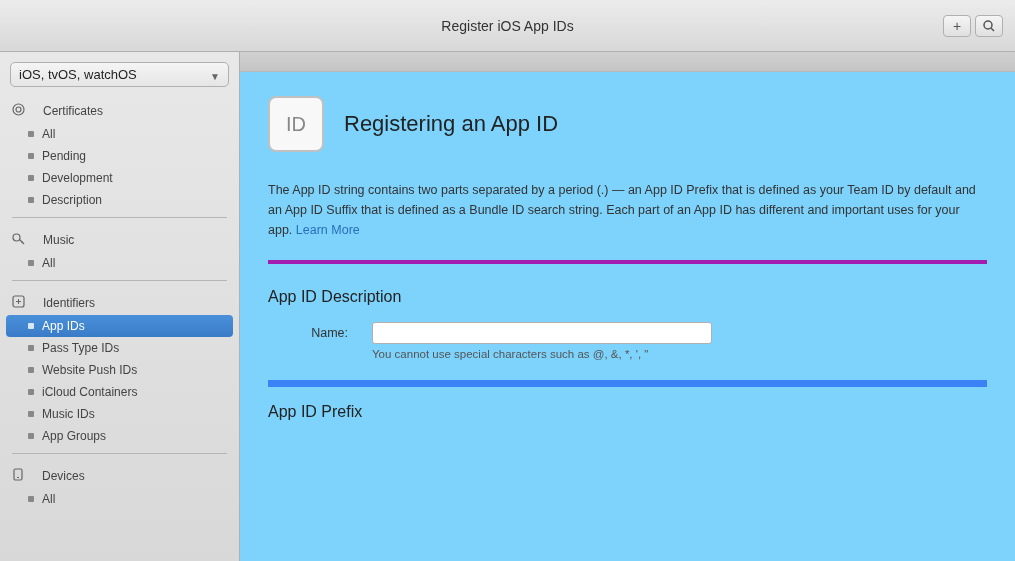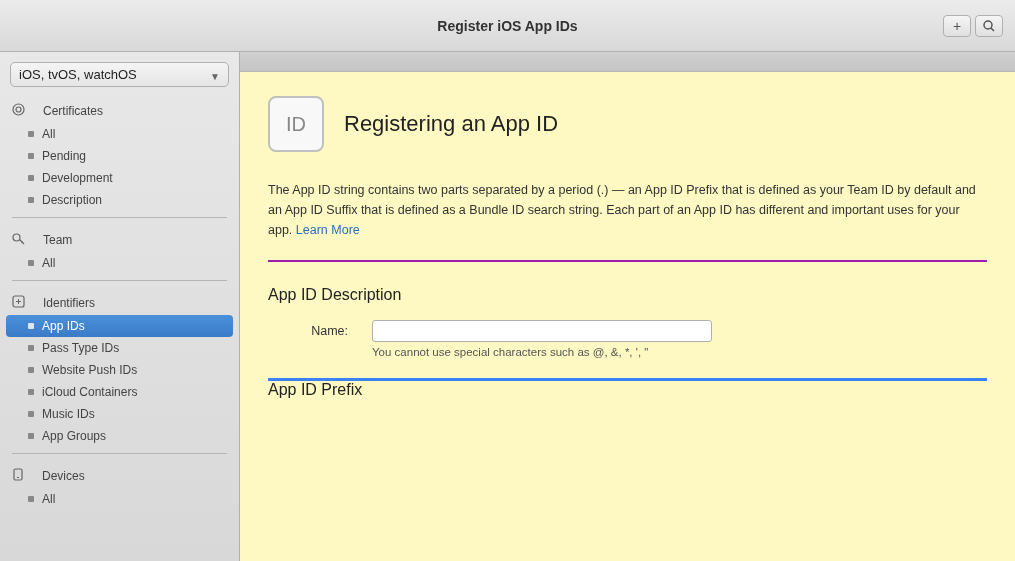--- a/index.html
+++ b/index.html
@@ -21,21 +21,21 @@
       background: linear-gradient(to bottom, #ececec, #d8d8d8);
       border-bottom: 1px solid #b0b0b0;
       display: flex;
       align-items: center;
       justify-content: center;
       position: relative;
       flex-shrink: 0;
     }
     .title-bar-title {
       font-size: 14px;
-      font-weight: 700;
+      font-weight: 400;
       color: #333;
     }
     .title-bar-actions {
       position: absolute;
       right: 12px;
       display: flex;
       gap: 4px;
     }
     .title-bar-btn {
       width: 28px;
@@ -140,21 +140,21 @@
     }
     .sidebar-divider {
       height: 1px;
       background: #b5b5b5;
       margin: 6px 12px;
     }
 
     
     .content-area {
       flex: 1;
-      background: #fef9c3;
+      background: #7dd3fc;
       overflow-y: auto;
       display: flex;
       flex-direction: column;
     }
 
     
     .content-progress-bar {
       height: 20px;
       background: linear-gradient(to bottom, #d0d0d0, #c5c5c5);
       border-bottom: 1px solid #b8b8b8;
@@ -194,21 +194,21 @@
       color: #222;
     }
 
     
     .description-text {
       font-size: 12.5px;
       color: #333;
       line-height: 1.6;
       margin-bottom: 24px;
       padding-bottom: 20px;
-      border-bottom: 2px solid #a21caf;
+      border-bottom: 4px solid #a21caf;
     }
     .description-text a {
       color: #2a6ebb;
       text-decoration: none;
     }
 
     
     .section-heading {
       font-size: 16px;
       font-weight: 400;
@@ -247,21 +247,22 @@
       outline: none;
     }
     .form-hint {
       font-size: 11.5px;
       color: #555;
     }
 
     
     .prefix-section {
       margin-top: 20px;
-      border-top: 3px solid #3b82f6;
+      padding-top: 16px;
+      border-top: 7px solid #3b82f6;
     }
   </style>
 </head>
 <body>
 
 <div class="title-bar">
   <span class="title-bar-title">Register iOS App IDs</span>
   <div class="title-bar-actions">
     <div class="title-bar-btn">+</div>
     <div class="title-bar-btn">
@@ -314,21 +315,21 @@
     <div class="sidebar-divider"></div>
 
     <div class="sidebar-section-header">
       <span class="sidebar-section-icon">
         <svg width="13" height="13" viewBox="0 0 13 13">
           <circle cx="4.5" cy="5.5" r="3.5" stroke="#666" stroke-width="1.2" fill="none"></circle>
           <line x1="7.5" y1="7.5" x2="12" y2="12" stroke="#666" stroke-width="1.2"></line>
           <line x1="9" y1="10" x2="10.5" y2="10" stroke="#666" stroke-width="1.2"></line>
         </svg>
       </span>
-      <span>Team</span>
+      <span>Music</span>
     </div>
     <div class="sidebar-item">
       <div class="sidebar-item-dot"></div>
       <span>All</span>
     </div>
 
     <div class="sidebar-divider"></div>
 
     <div class="sidebar-section-header">
       <span class="sidebar-section-icon">

